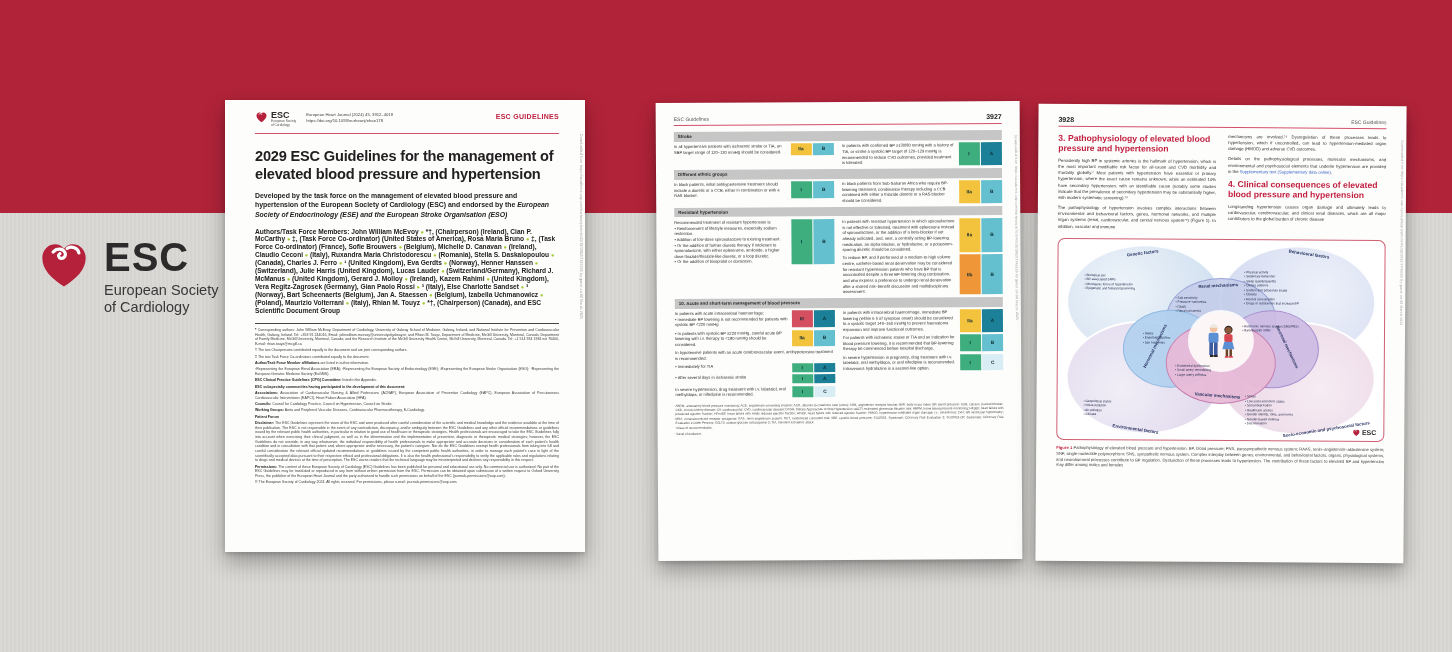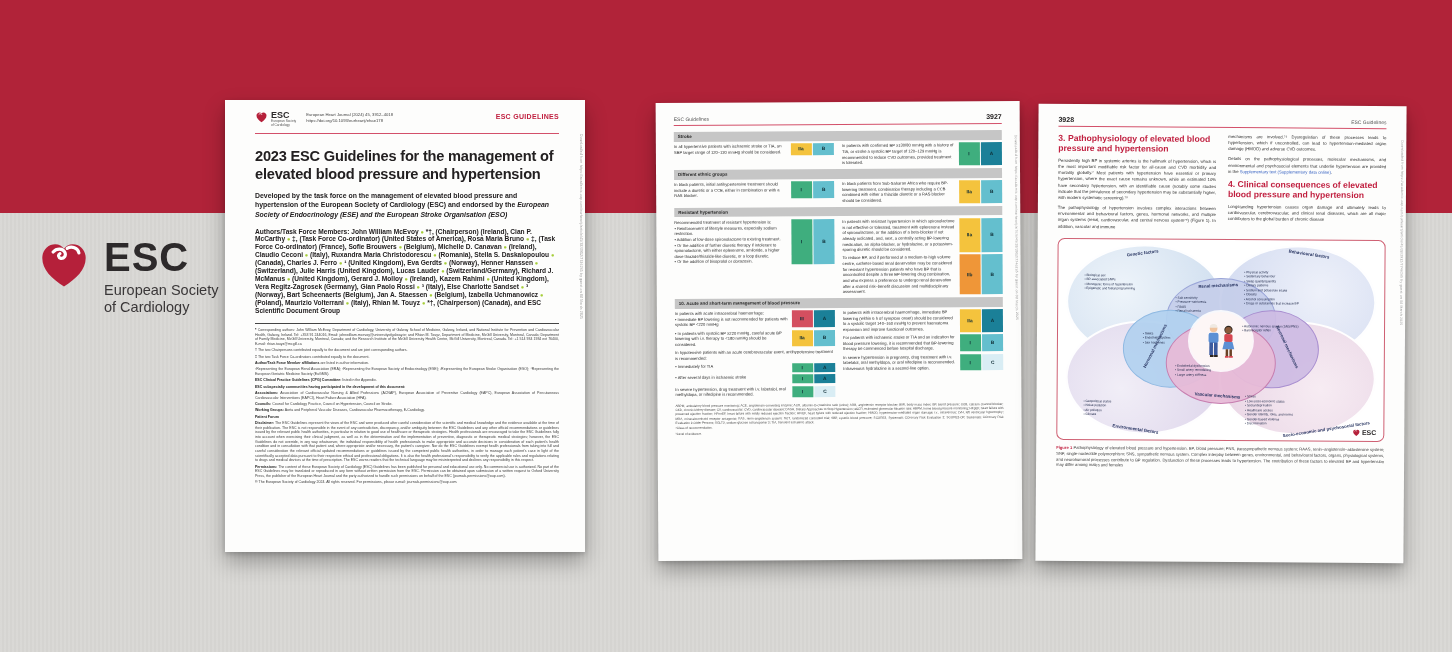--- a/index.html
+++ b/index.html
@@ -144,21 +144,21 @@
         </div>
       </div>
       <div class="journal">
         <div>European Heart Journal (2024) 45, 3912–4018</div>
         <div>https://doi.org/10.1093/eurheartj/ehae178</div>
       </div>
       <div class="badge">ESC GUIDELINES</div>
     </div>
     <div class="p1-rule"></div>
 
-    <h1 class="p1-title">2023 ESC Guidelines for the management of elevated blood pressure and hypertension</h1>
+    <h1 class="p1-title">2029 ESC Guidelines for the management of elevated blood pressure and hypertension</h1>
     <p class="p1-subtitle"><span>Developed by the task force on the management of elevated blood pressure and hypertension of the European Society of Cardiology (ESC) and endorsed by the </span><span class="it">European Society of Endocrinology (ESE) and the European Stroke Organisation (ESO)</span></p>
     <p class="p1-authors">Authors/Task Force Members: John William McEvoy <span class="orcid">●</span> *†, (Chairperson) (Ireland), Cian P. McCarthy <span class="orcid">●</span> ‡, (Task Force Co-ordinator) (United States of America), Rosa Maria Bruno <span class="orcid">●</span> ‡, (Task Force Co-ordinator) (France), Sofie Brouwers <span class="orcid">●</span> (Belgium), Michelle D. Canavan <span class="orcid">●</span> (Ireland), Claudio Ceconi <span class="orcid">●</span> (Italy), Ruxandra Maria Christodorescu <span class="orcid">●</span> (Romania), Stella S. Daskalopoulou <span class="orcid">●</span> (Canada), Charles J. Ferro <span class="orcid">●</span> ¹ (United Kingdom), Eva Gerdts <span class="orcid">●</span> (Norway), Henner Hanssen <span class="orcid">●</span> (Switzerland), Julie Harris (United Kingdom), Lucas Lauder <span class="orcid">●</span> (Switzerland/Germany), Richard J. McManus <span class="orcid">●</span> (United Kingdom), Gerard J. Molloy <span class="orcid">●</span> (Ireland), Kazem Rahimi <span class="orcid">●</span> (United Kingdom), Vera Regitz-Zagrosek (Germany), Gian Paolo Rossi <span class="orcid">●</span> ³ (Italy), Else Charlotte Sandset <span class="orcid">●</span> ³ (Norway), Bart Scheenaerts (Belgium), Jan A. Staessen <span class="orcid">●</span> (Belgium), Izabella Uchmanowicz <span class="orcid">●</span> (Poland), Maurizio Volterrani <span class="orcid">●</span> (Italy), Rhian M. Touyz <span class="orcid">●</span> *†, (Chairperson) (Canada), and ESC Scientific Document Group</p>
     <div class="p1-hr"></div>
     <div class="fineprint">
         <p><b>*</b> Corresponding authors: John William McEvoy, Department of Cardiology, University of Galway School of Medicine, Galway, Ireland, and National Institute for Prevention and Cardiovascular Health, Galway, Ireland. Tel: +353 91 244016, Email: johnwilliam.mcevoy@universityofgalway.ie; and Rhian M. Touyz, Department of Medicine, McGill University, Montreal, Canada; Department of Family Medicine, McGill University, Montreal, Canada; and the Research Institute of the McGill University Health Centre, McGill University, Montreal, Canada. Tel: +1 514 934 1934 ext 76400, E-mail: rhian.touyz@mcgill.ca</p>
         <p><b>†</b> The two Chairpersons contributed equally to the document and are joint corresponding authors.</p>
         <p><b>‡</b> The two Task Force Co-ordinators contributed equally to the document.</p>
         <p><b>Author/Task Force Member affiliations</b> are listed in author information.</p>
         <p>¹Representing the European Renal Association (ERA); ²Representing the European Society of Endocrinology (ESE); ³Representing the European Stroke Organisation (ESO); ⁴Representing the European Geriatric Medicine Society (EuGMS).</p>
         <p><b>ESC Clinical Practice Guidelines (CPG) Committee:</b> listed in the Appendix.</p>

